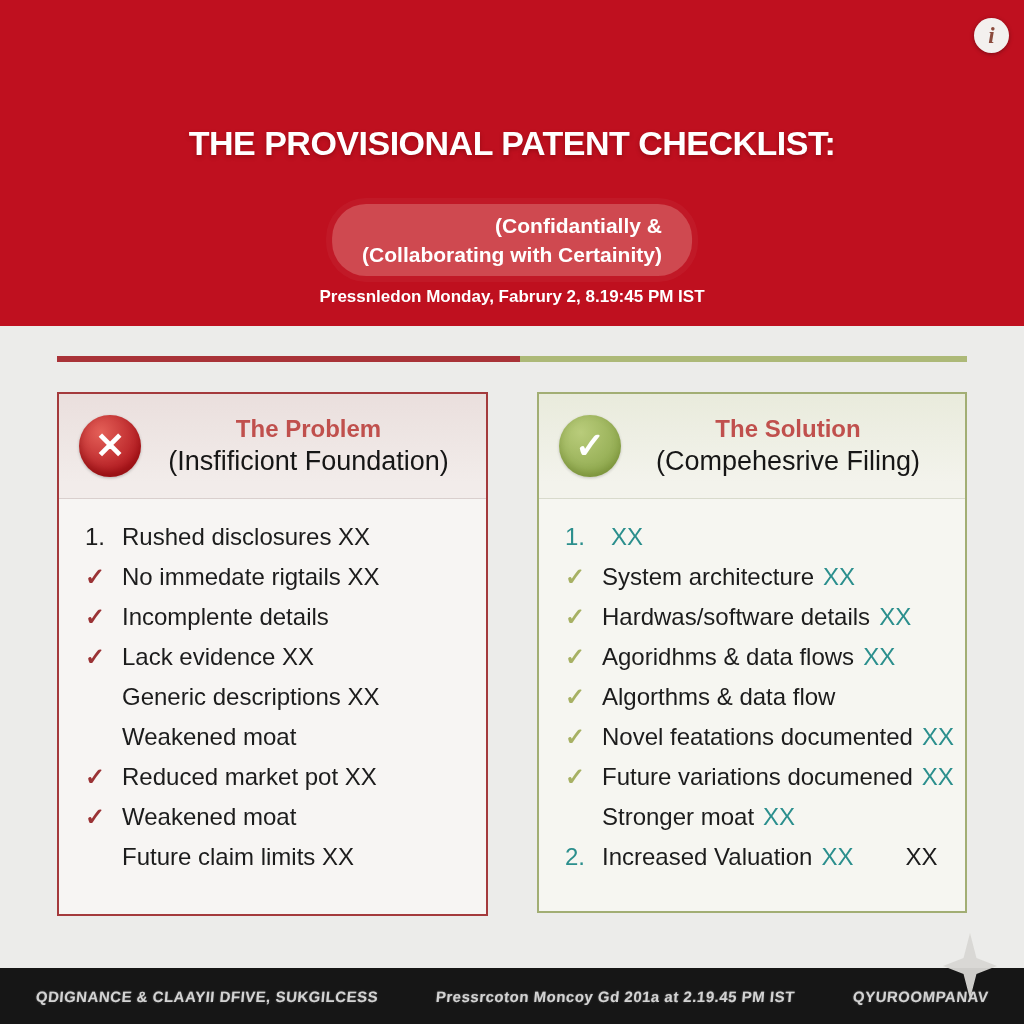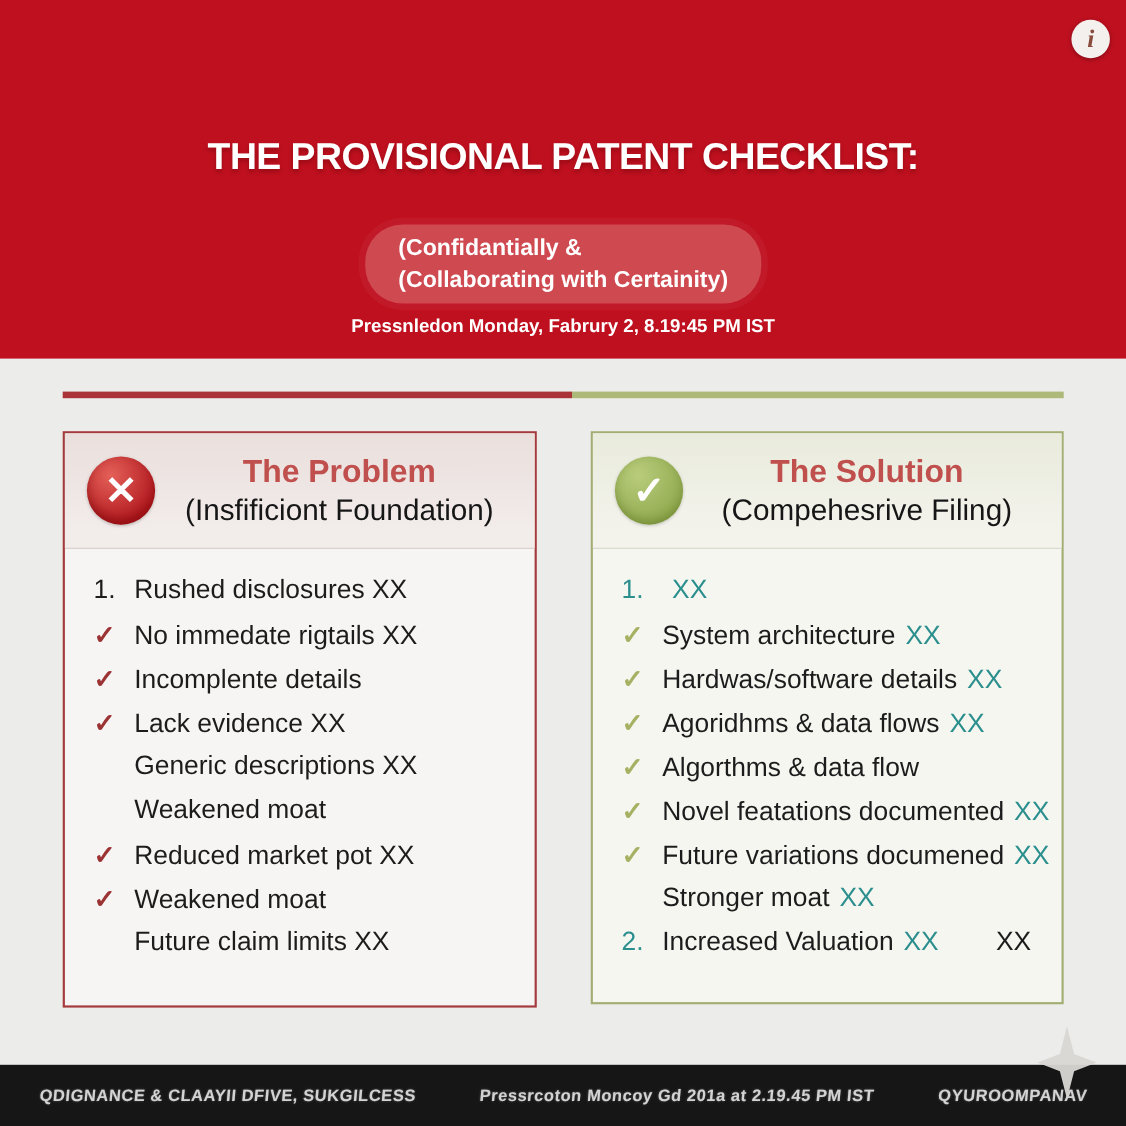--- a/index.html
+++ b/index.html
@@ -7,21 +7,21 @@
          background:#ececea;font-family:"Liberation Sans",sans-serif;}
 
   
   .hero{position:absolute;top:0;left:0;width:100%;height:326px;background:#bf101f;}
   .hero-title{position:absolute;top:88px;width:100%;text-align:center;color:#ffffff;
               font-weight:bold;font-size:34px;line-height:51px;letter-spacing:-0.5px;
               text-shadow:0 2px 4px rgba(80,0,0,.35);margin-top:30px;}
   .pill{position:absolute;top:204px;left:50%;transform:translateX(-50%);
         padding:7px 30px;border-radius:34px;background:#cf4950;
         box-shadow:0 0 0 6px rgba(255,255,255,0.04);
-        color:#fff;font-weight:bold;font-size:21px;line-height:29px;text-align:left;white-space:nowrap;}
+        color:#fff;font-weight:bold;font-size:21px;line-height:29px;text-align:right;white-space:nowrap;}
   .dateline{position:absolute;top:287px;width:100%;text-align:center;
             color:#ffffff;font-size:17px;font-weight:bold;}
   .info-btn{position:absolute;top:18px;right:15px;width:35px;height:35px;border-radius:50%;
             background:#f3f0ee;display:flex;align-items:center;justify-content:center;
             color:#8a4a3c;font-family:"Liberation Serif",serif;font-style:italic;
             font-weight:bold;font-size:23px;box-shadow:0 1px 4px rgba(0,0,0,.35);cursor:pointer;}
 
   
   .divider{position:absolute;top:356px;left:57px;width:910px;height:6px;display:flex;}
   .divider .half{height:100%;}
@@ -36,21 +36,21 @@
   .problem .card-head{background:linear-gradient(180deg,#eadfdd 0%,#f2ecea 85%);}
   .solution .card-head{background:linear-gradient(180deg,#e9ebdc 0%,#f3f3ec 85%);}
   .badge{width:62px;height:62px;border-radius:50%;margin-left:20px;flex:none;
          display:flex;align-items:center;justify-content:center;
          color:#ffffff;font-size:36px;font-weight:bold;}
   .badge-red{background:radial-gradient(circle at 35% 28%,#e46058,#b31b21 72%);
              box-shadow:inset 0 -5px 9px rgba(110,0,0,.45),0 1px 3px rgba(0,0,0,.25);}
   .badge-green{background:radial-gradient(circle at 35% 28%,#b9cc7b,#8fa94e 78%);
                box-shadow:inset 0 -4px 8px rgba(70,90,10,.30),0 1px 3px rgba(0,0,0,.2);}
   .head-text{flex:1;text-align:center;padding-right:10px;}
-  .card-title{font-size:29px;font-weight:bold;color:#c0504d;}
+  .card-title{font-size:24px;font-weight:bold;color:#c0504d;}
   .card-sub{font-size:27px;color:#161616;margin-top:3px;}
 
   .items{list-style:none;margin:0;padding:24px 6px 0 26px;}
   .items li{display:flex;align-items:baseline;height:40px;font-size:24px;color:#1c1c1c;white-space:nowrap;}
   .marker{width:37px;flex:none;font-weight:bold;}
   .problem .m-num{color:#1c1c1c;font-weight:normal;}
   .problem .m-check{color:#9b3335;}
   .solution .m-num{color:#2b8f8d;font-weight:normal;}
   .solution .m-check{color:#a7b164;}
   .xx{color:#2b8f8d;margin-left:9px;}

